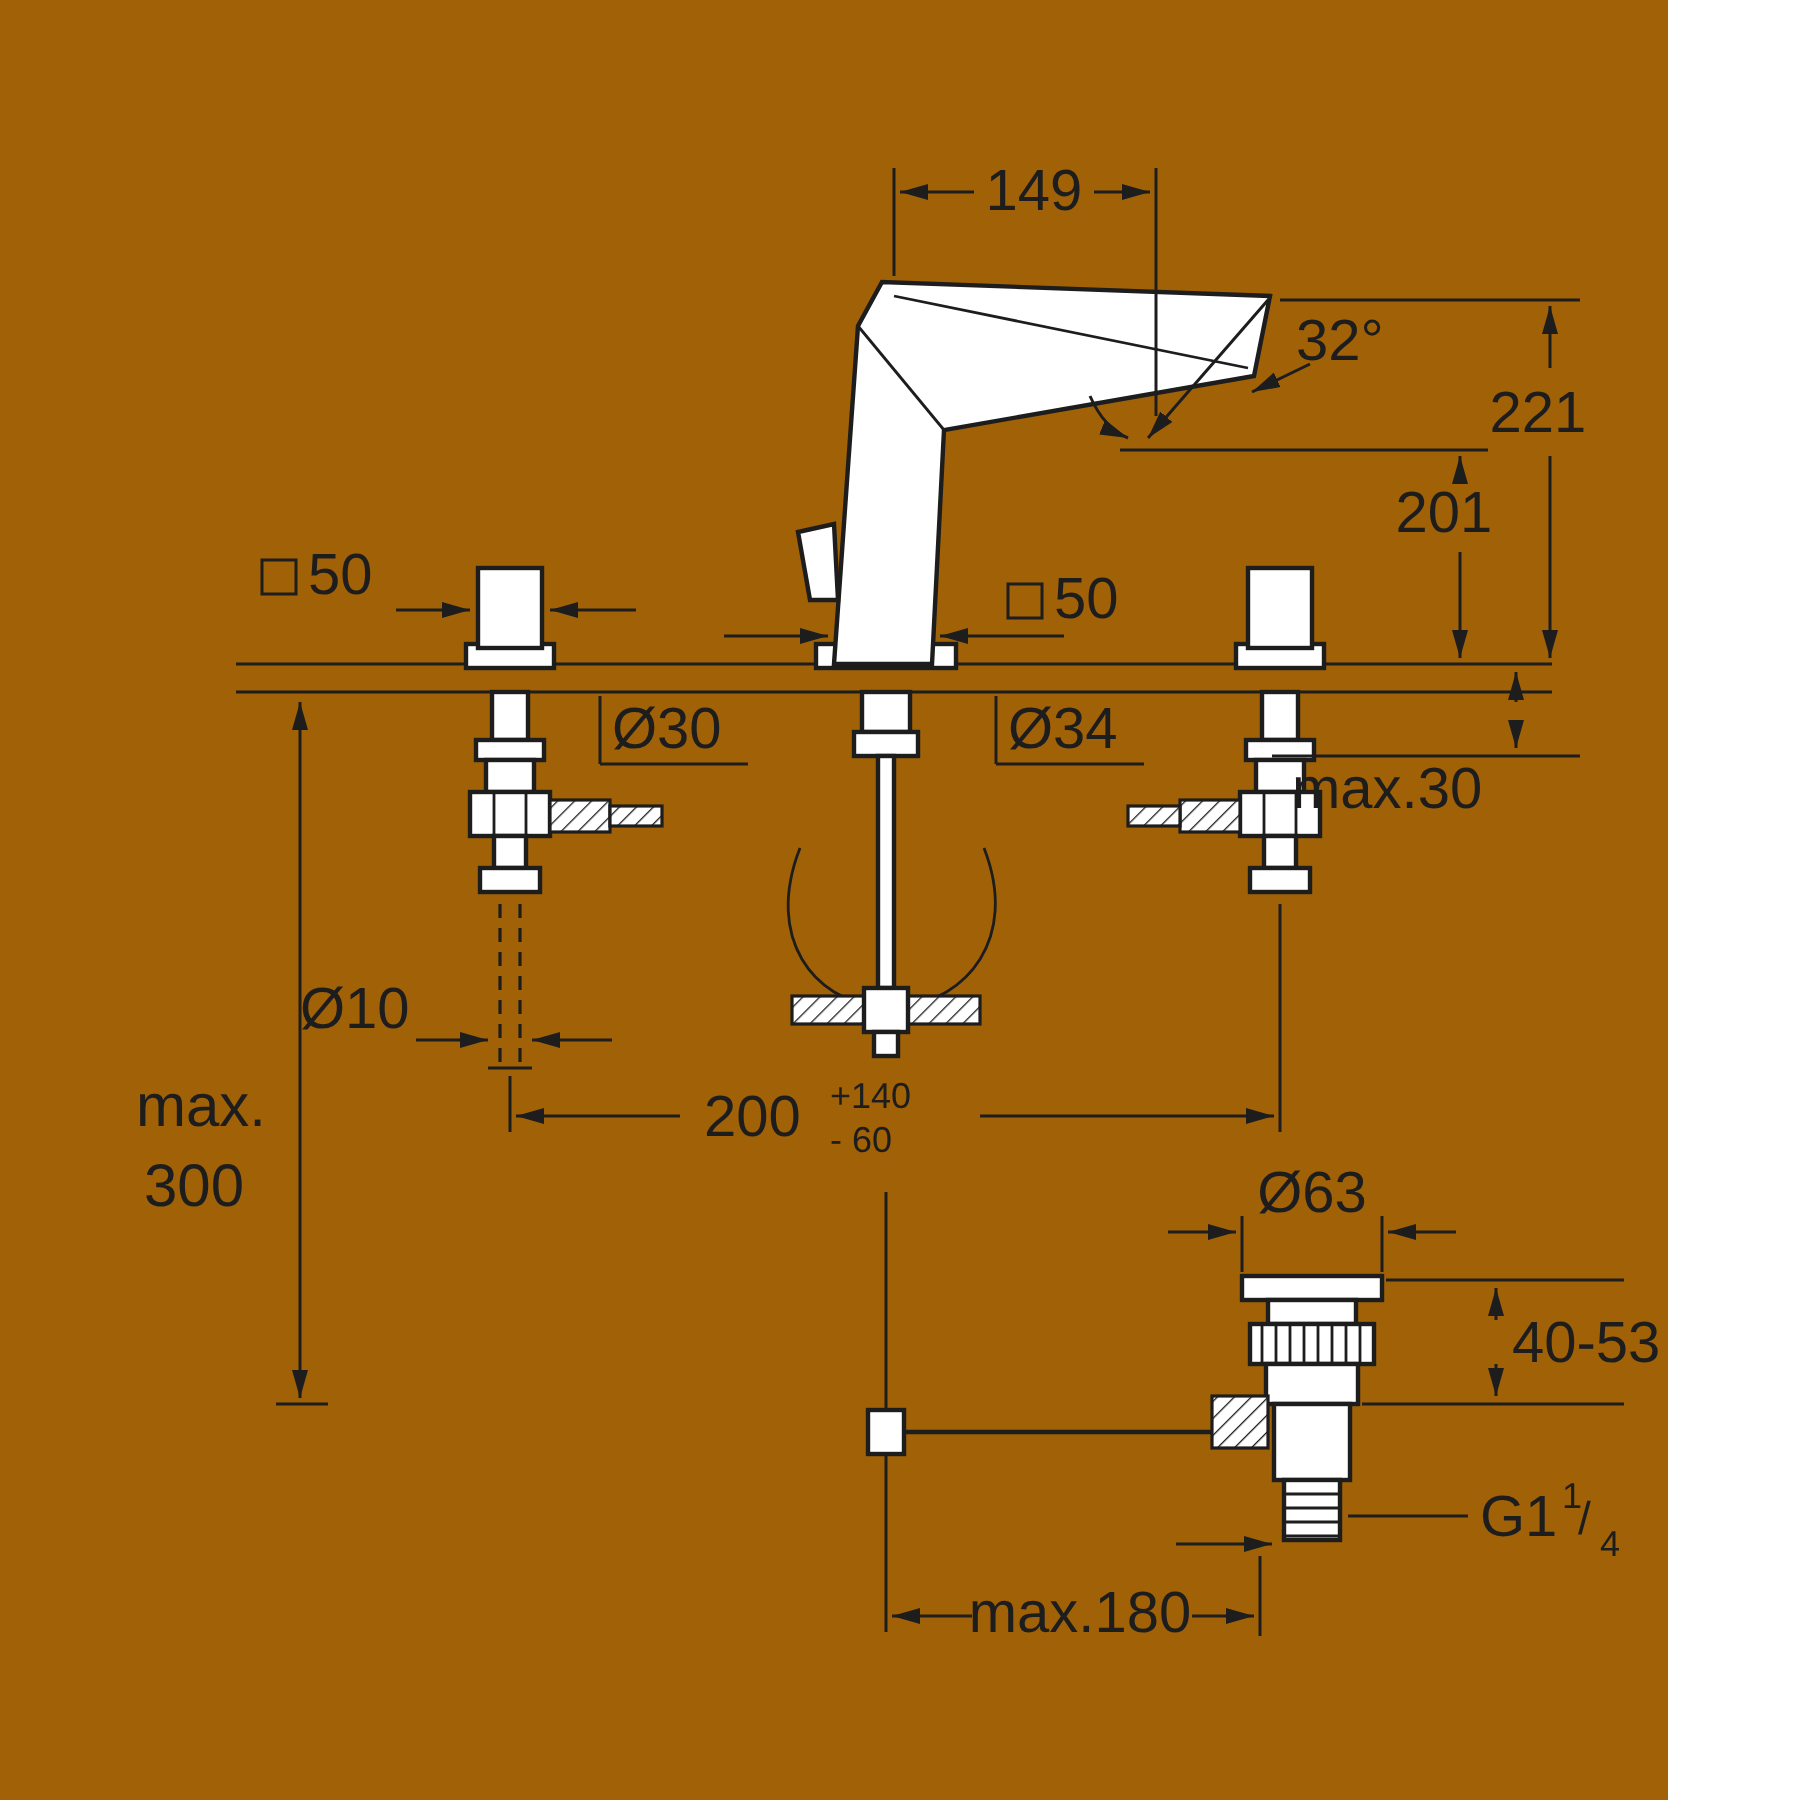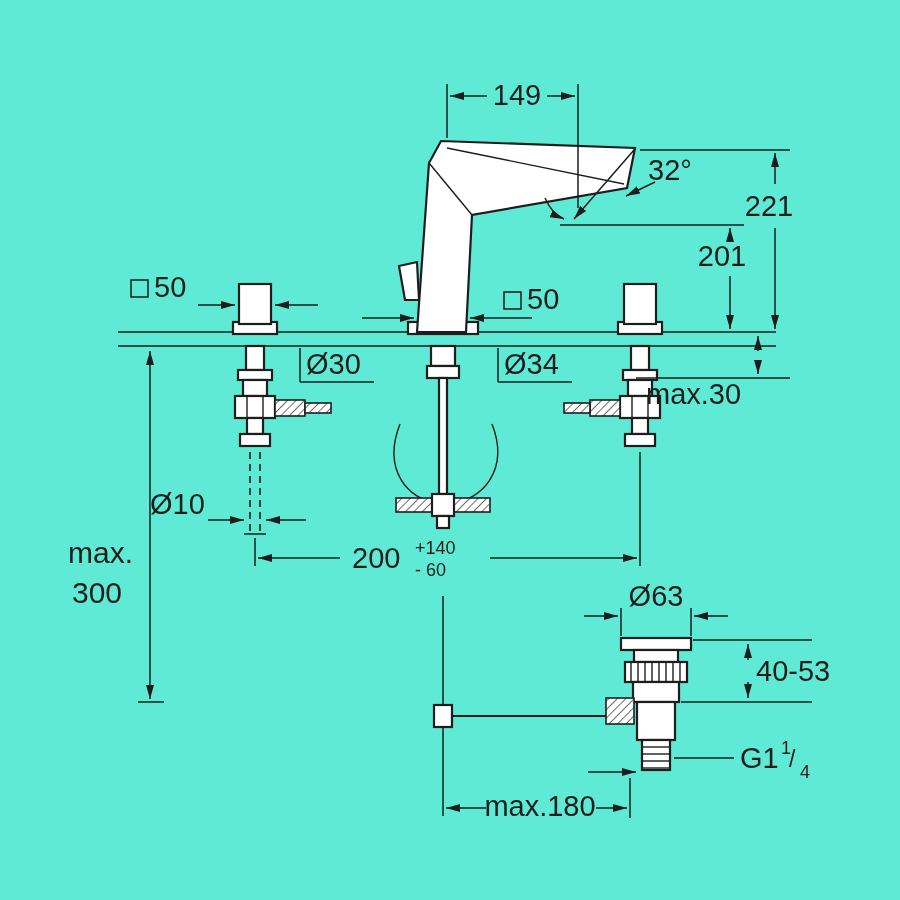--- a/index.html
+++ b/index.html
@@ -1,16 +1,16 @@
 <!DOCTYPE html>
 <html><head>
 <meta charset="utf-8">
 <style>
   html,body{margin:0;padding:0;background:#fff;}
-  .canvas{position:relative;width:900px;height:900px;background:#5eead4;overflow:hidden;
+  .canvas{position:relative;width:834px;height:900px;background:#a16207;overflow:hidden;
           font-family:"Liberation Sans", sans-serif;}
   svg{display:block}
   svg text{font-family:"Liberation Sans", sans-serif; fill:#1d1d1d;}
   .obj{stroke:#1d1d1d;stroke-width:2.2;fill:#ffffff;}
   .objthin{stroke:#1d1d1d;stroke-width:1.4;fill:none;}
   .dim{stroke:#1d1d1d;stroke-width:1.5;fill:none;}
   .dimtext{font-size:29px;}
   .dimtext-sm{font-size:18px;}
   .dimtext-lg{font-size:30px;}
   .dash{stroke:#1d1d1d;stroke-width:1.6;fill:none;stroke-dasharray:7 5;}

